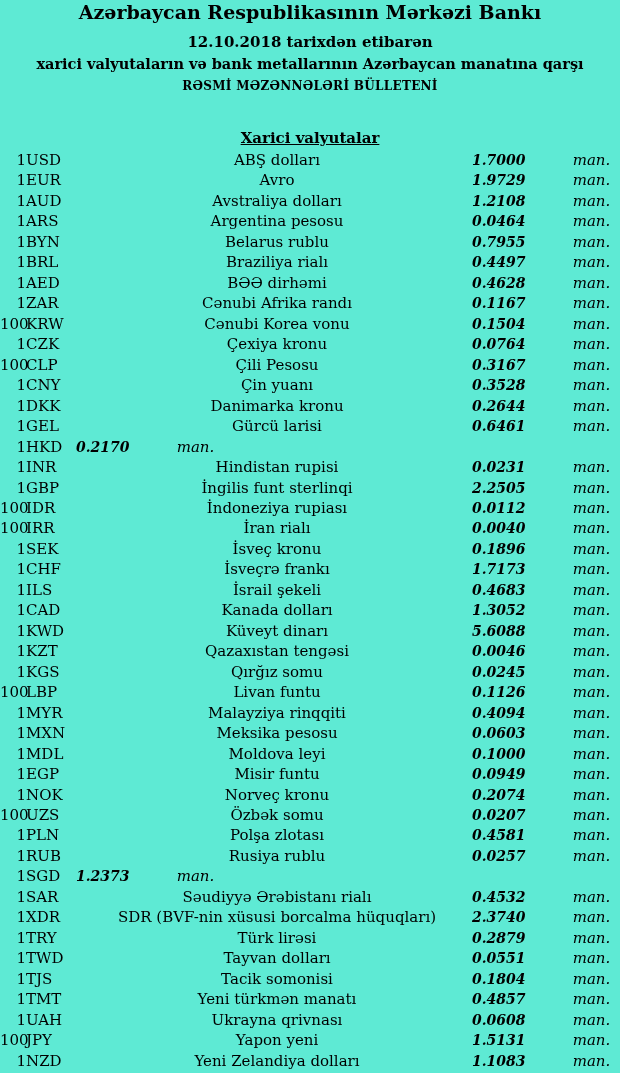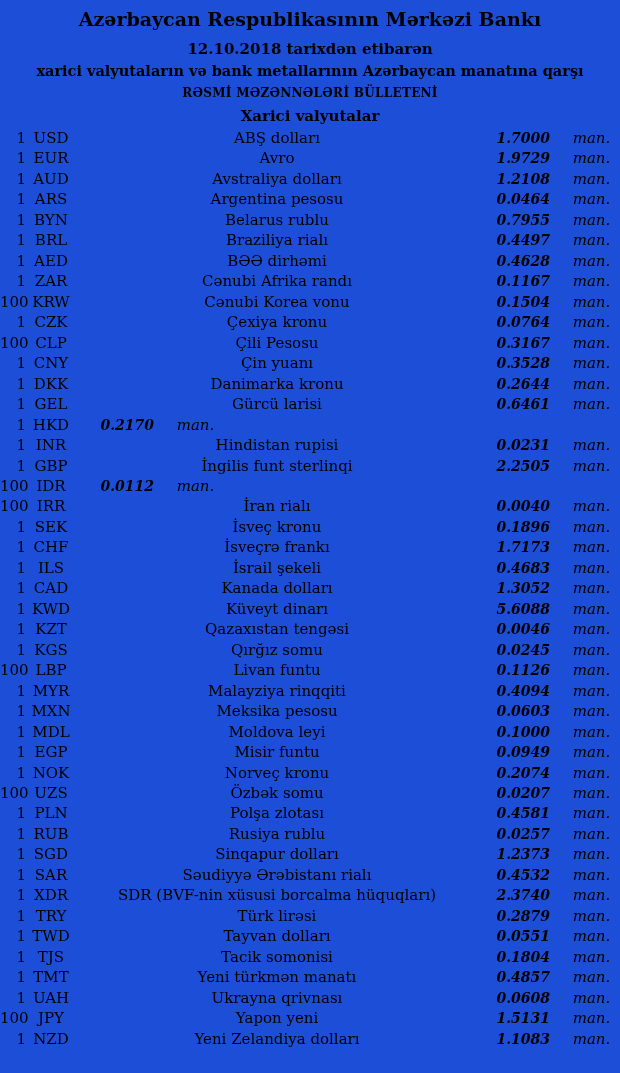--- a/index.html
+++ b/index.html
@@ -4,26 +4,25 @@
 <style>
   html, body {
     margin: 0;
     padding: 0;
     background: #ffffff;
   }
   .page {
     position: relative;
     width: 620px;
     height: 1073px;
-    background: #1d4ed8;
+    background: #5eead4;
     color: #000000;
     font-family: "DejaVu Serif", "Liberation Serif", serif;
     overflow: hidden;
     box-sizing: border-box;
-    padding-top: 7px;
   }
   .header {
     text-align: center;
   }
   .bank-name {
     font-size: 19px;
     font-weight: bold;
     line-height: 25px;
     margin: 0;
   }
@@ -38,56 +37,56 @@
     font-weight: bold;
     line-height: 22px;
   }
   .bulletin-title {
     font-size: 12px;
     font-weight: bold;
     line-height: 23px;
     letter-spacing: 0.3px;
   }
   .section-title {
+    margin-top: 29px;
     text-align: center;
     font-size: 15px;
     font-weight: bold;
     line-height: 22px;
+    text-decoration: underline;
   }
   .rates-table {
     margin-top: 1px;
   }
   .rate-row {
     display: flex;
     height: 20.47px;
     line-height: 20.47px;
     font-size: 15px;
     white-space: nowrap;
   }
   .cell-qty {
     width: 26px;
     text-align: right;
     flex: 0 0 auto;
   }
   .cell-code {
     width: 50px;
-    text-align: center;
     flex: 0 0 auto;
   }
   .cell-name {
     width: 396px;
     padding-left: 6px;
     text-align: center;
     overflow: hidden;
     flex: 0 0 auto;
     box-sizing: border-box;
   }
   .cell-rate {
     width: 78px;
-    text-align: right;
     font-weight: bold;
     font-style: italic;
     font-size: 14px;
     flex: 0 0 auto;
   }
   .cell-unit {
     width: 70px;
     padding-left: 13px;
     text-align: center;
     flex: 0 0 auto;
@@ -241,20 +240,21 @@
     <span class="cell-qty">1</span>
     <span class="cell-code">GBP</span>
     <span class="cell-name">İngilis funt sterlinqi</span>
     <span class="cell-rate">2.2505</span>
     <span class="cell-unit">man.</span>
   </div>
 
   <div class="rate-row">
     <span class="cell-qty">100</span>
     <span class="cell-code">IDR</span>
+    <span class="cell-name">İndoneziya rupiası</span>
     <span class="cell-rate">0.0112</span>
     <span class="cell-unit">man.</span>
   </div>
 
   <div class="rate-row">
     <span class="cell-qty">100</span>
     <span class="cell-code">IRR</span>
     <span class="cell-name">İran rialı</span>
     <span class="cell-rate">0.0040</span>
     <span class="cell-unit">man.</span>
@@ -384,21 +384,20 @@
     <span class="cell-qty">1</span>
     <span class="cell-code">RUB</span>
     <span class="cell-name">Rusiya rublu</span>
     <span class="cell-rate">0.0257</span>
     <span class="cell-unit">man.</span>
   </div>
 
   <div class="rate-row">
     <span class="cell-qty">1</span>
     <span class="cell-code">SGD</span>
-    <span class="cell-name">Sinqapur dolları</span>
     <span class="cell-rate">1.2373</span>
     <span class="cell-unit">man.</span>
   </div>
 
   <div class="rate-row">
     <span class="cell-qty">1</span>
     <span class="cell-code">SAR</span>
     <span class="cell-name">Səudiyyə Ərəbistanı rialı</span>
     <span class="cell-rate">0.4532</span>
     <span class="cell-unit">man.</span>

